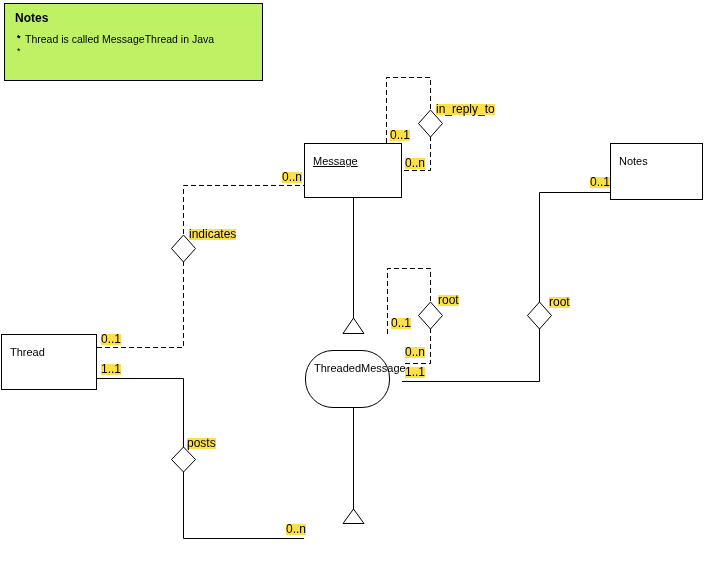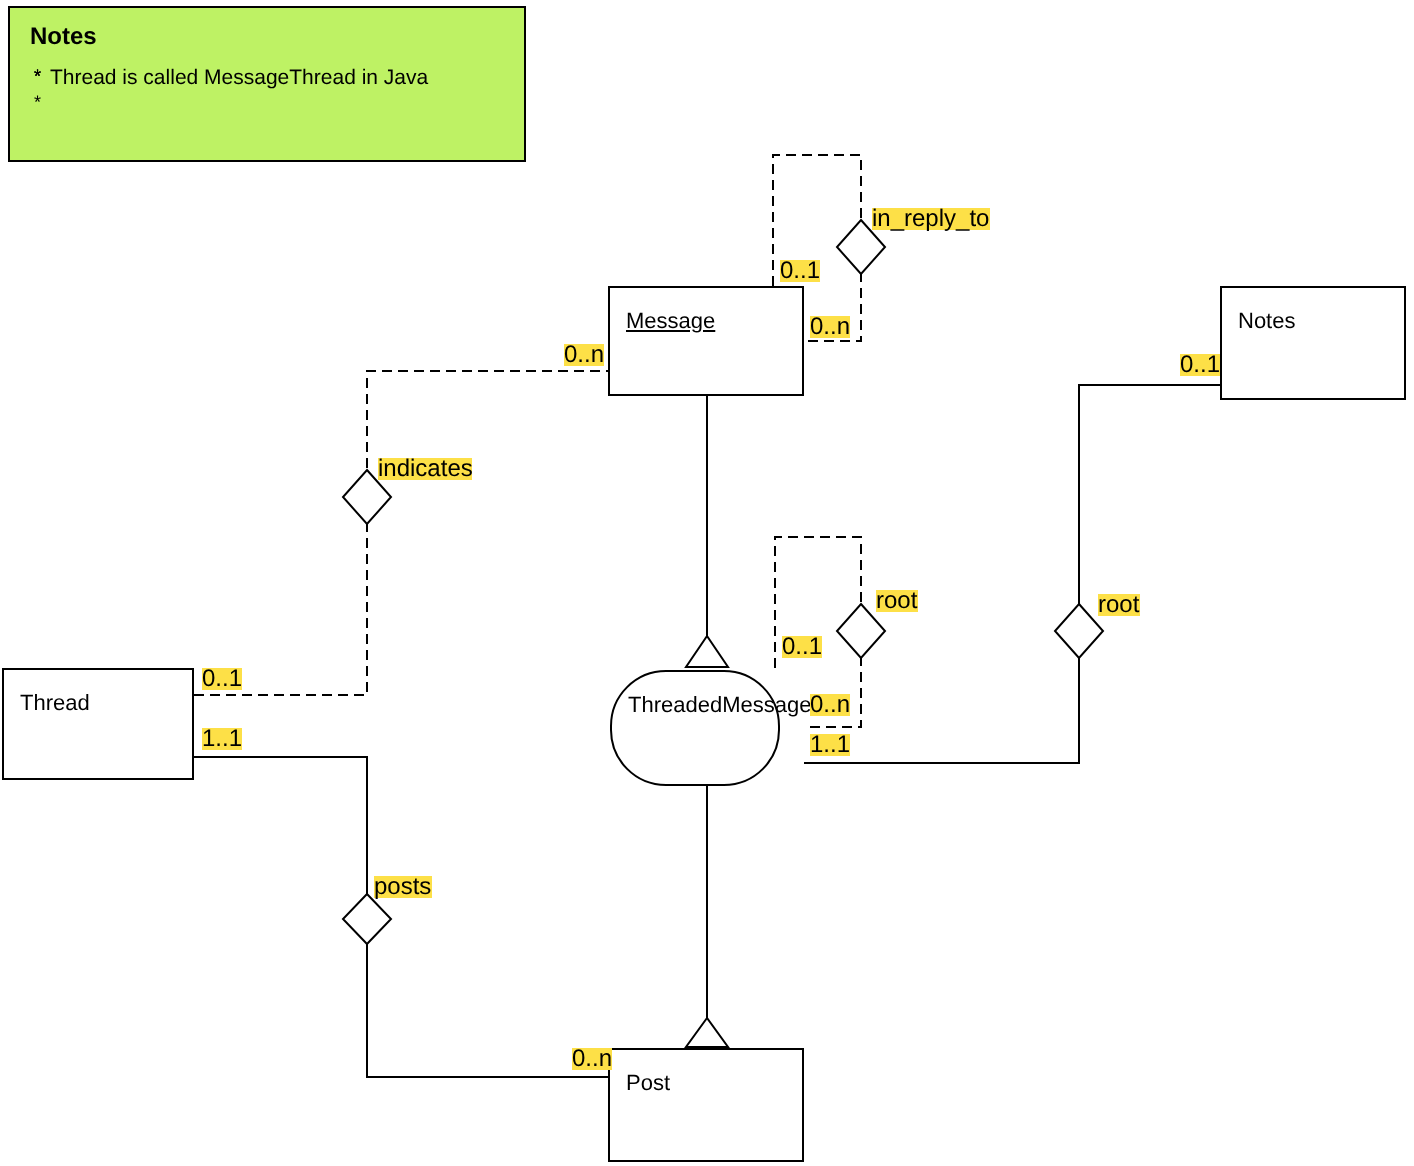--- a/index.html
+++ b/index.html
@@ -17,21 +17,21 @@
     position: absolute;
     border: 1px solid #000;
     background: #fff;
     font-size: 11px;
     padding: 11px 0 0 8px;
     white-space: nowrap;
   }
   #message-entity          { left: 304px; top: 143px; width: 98px; height: 55px; text-decoration: underline; }
   #thread-entity           { left: 610px; top: 143px; width: 93px; height: 57px; }
   #forum-entity            { left: 1px;   top: 334px; width: 96px; height: 56px; }
-  #threaded-message-entity { left: 305px; top: 335px; width: 85px; height: 58px; border-radius: 28px; }
+  #threaded-message-entity { left: 305px; top: 350px; width: 85px; height: 58px; border-radius: 28px; }
   #post-entity             { left: 304px; top: 524px; width: 98px; height: 57px; }
 
   .mult, .assoc-label {
     position: absolute;
     font-size: 12px;
     background: #fde047;
     white-space: nowrap;
     line-height: 11px;
   }
   #m-irt-top   { left: 390px; top: 130px; }
@@ -122,23 +122,20 @@
   </div>
   <div class="entity" id="thread-entity">
     <span>Notes</span>
   </div>
   <div class="entity" id="forum-entity">
     <span>Thread</span>
   </div>
   <div class="entity" id="threaded-message-entity">
     <span>ThreadedMessage</span>
   </div>
-  <div class="entity" id="post-entity">
-    <span>Post</span>
-  </div>
 
   <span class="assoc-label" id="lbl-in-reply-to">in_reply_to</span>
   <span class="assoc-label" id="lbl-object-id">indicates</span>
   <span class="assoc-label" id="lbl-root-self">root</span>
   <span class="assoc-label" id="lbl-root-thread">root</span>
   <span class="assoc-label" id="lbl-posts">posts</span>
 
   <span class="mult" id="m-irt-top">0..1</span>
   <span class="mult" id="m-irt-side">0..n</span>
   <span class="mult" id="m-objid">0..n</span>

